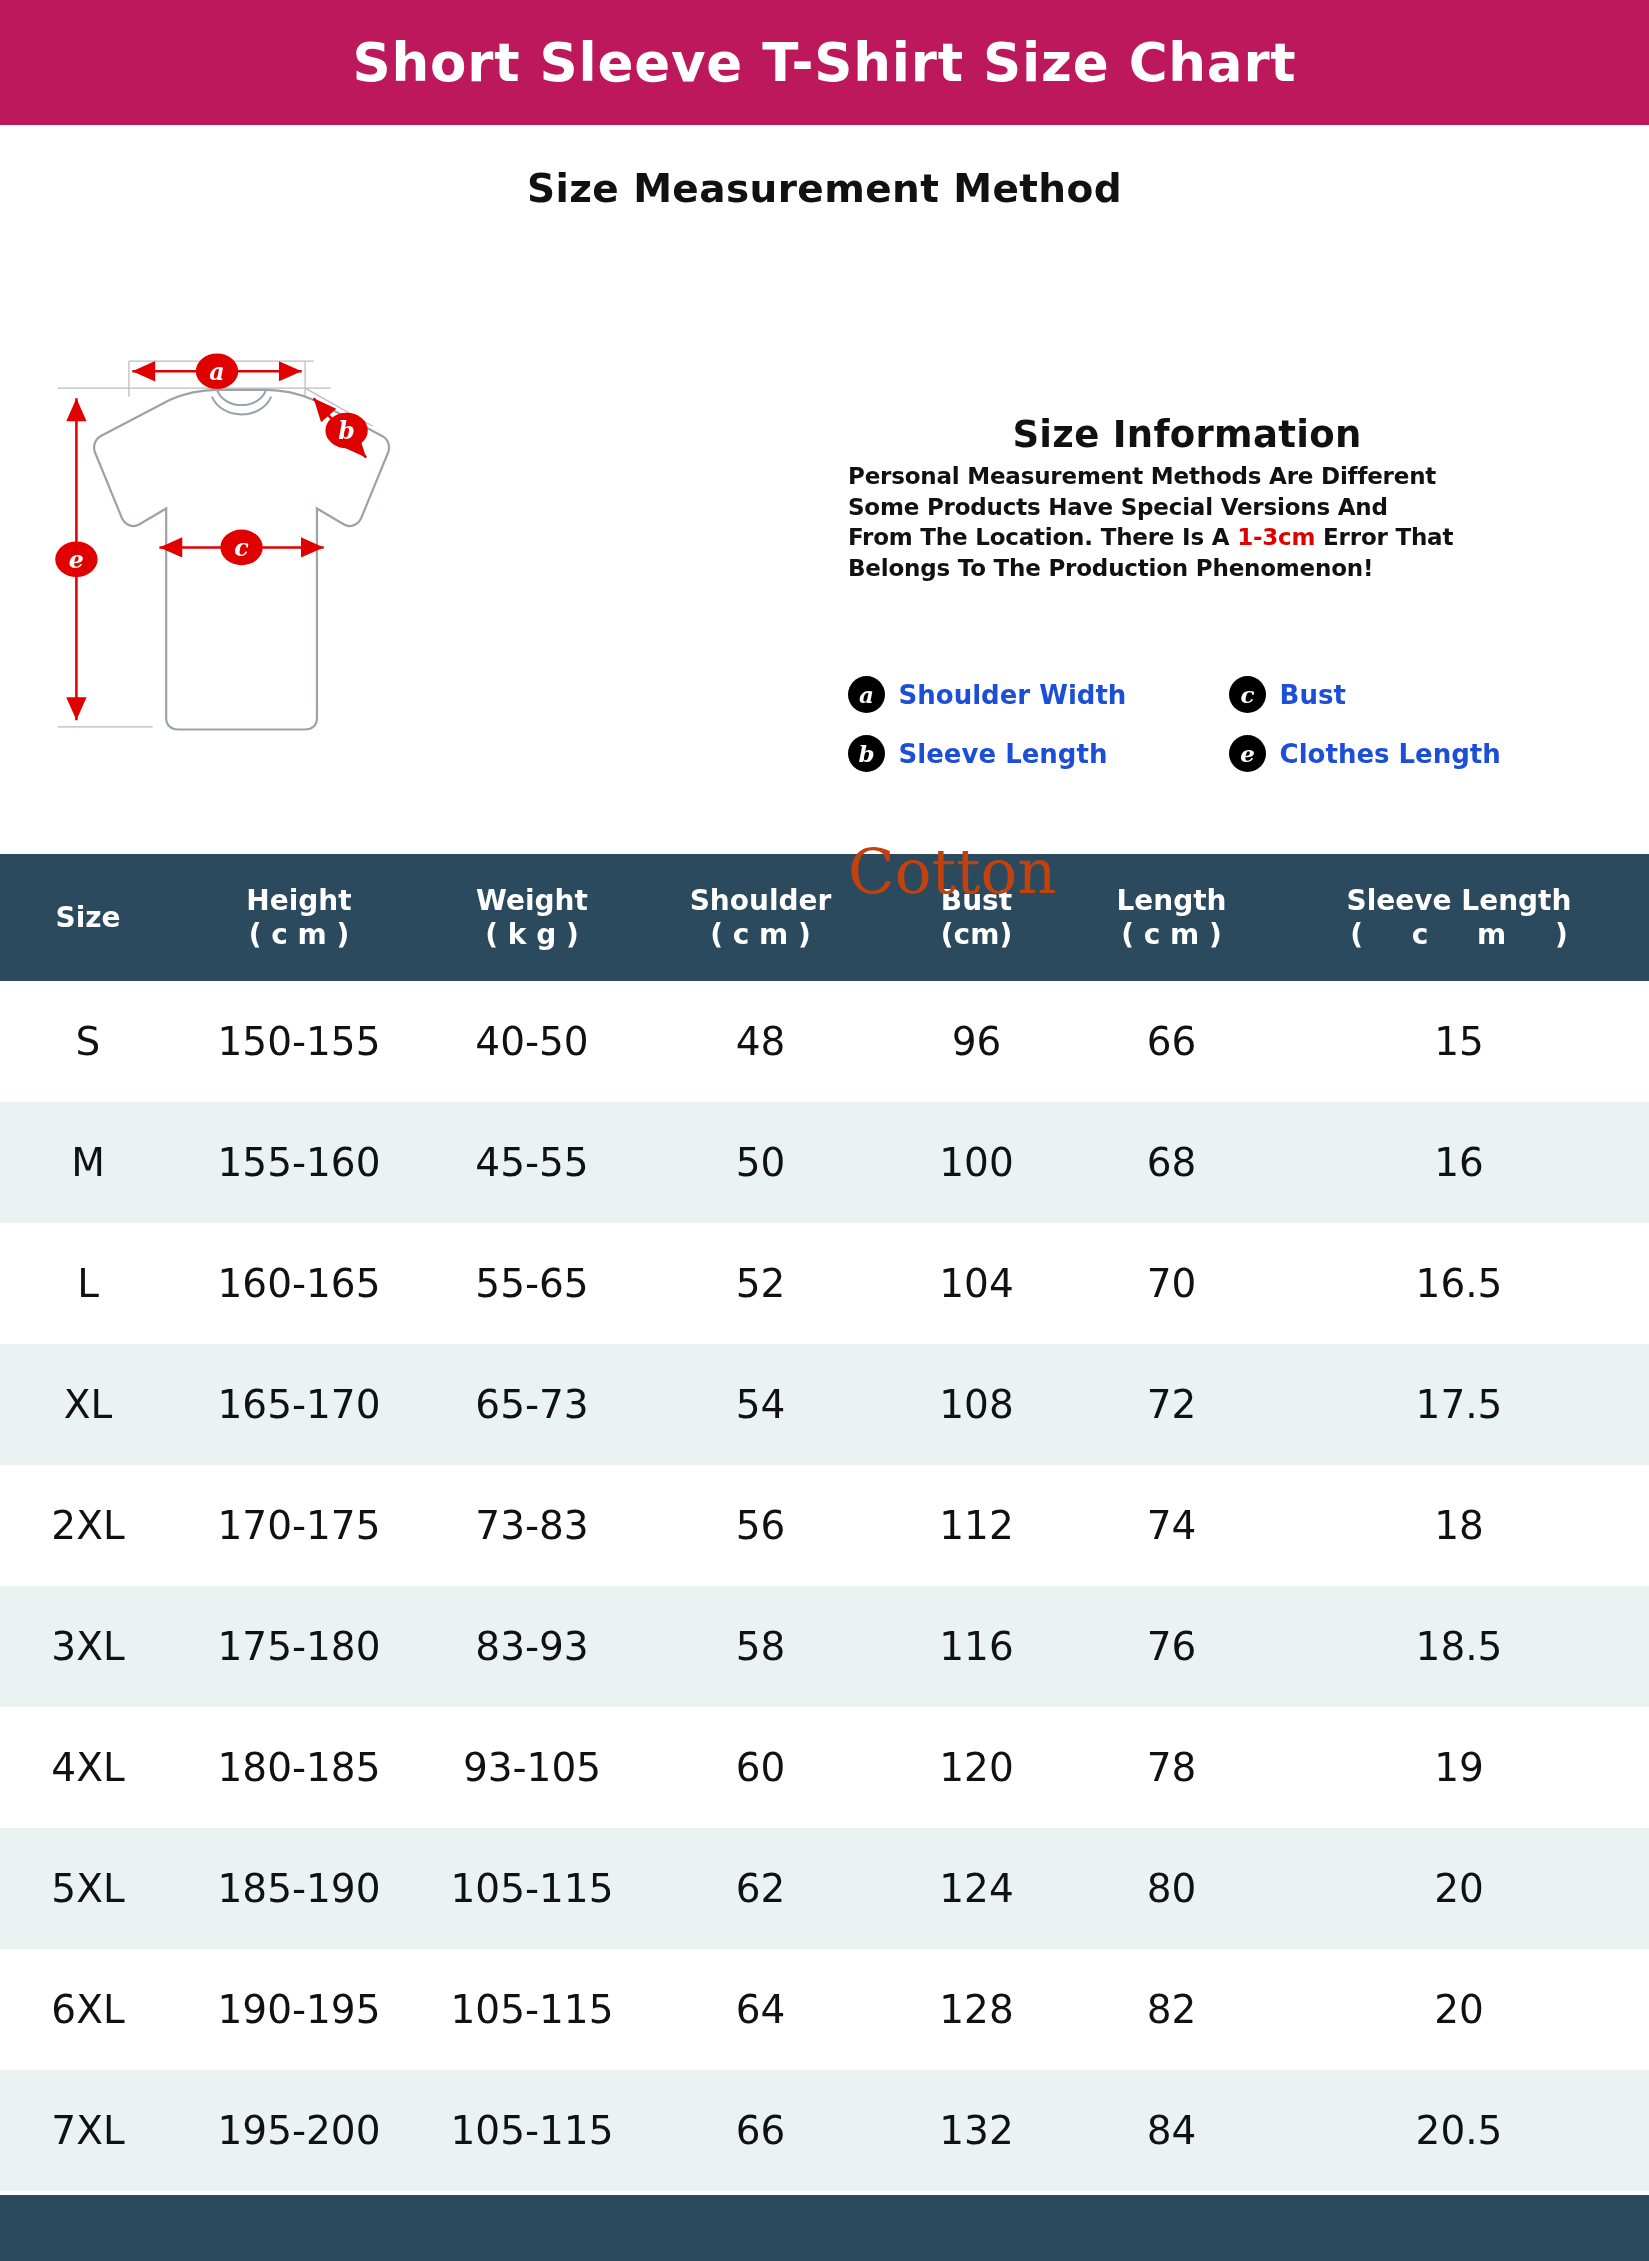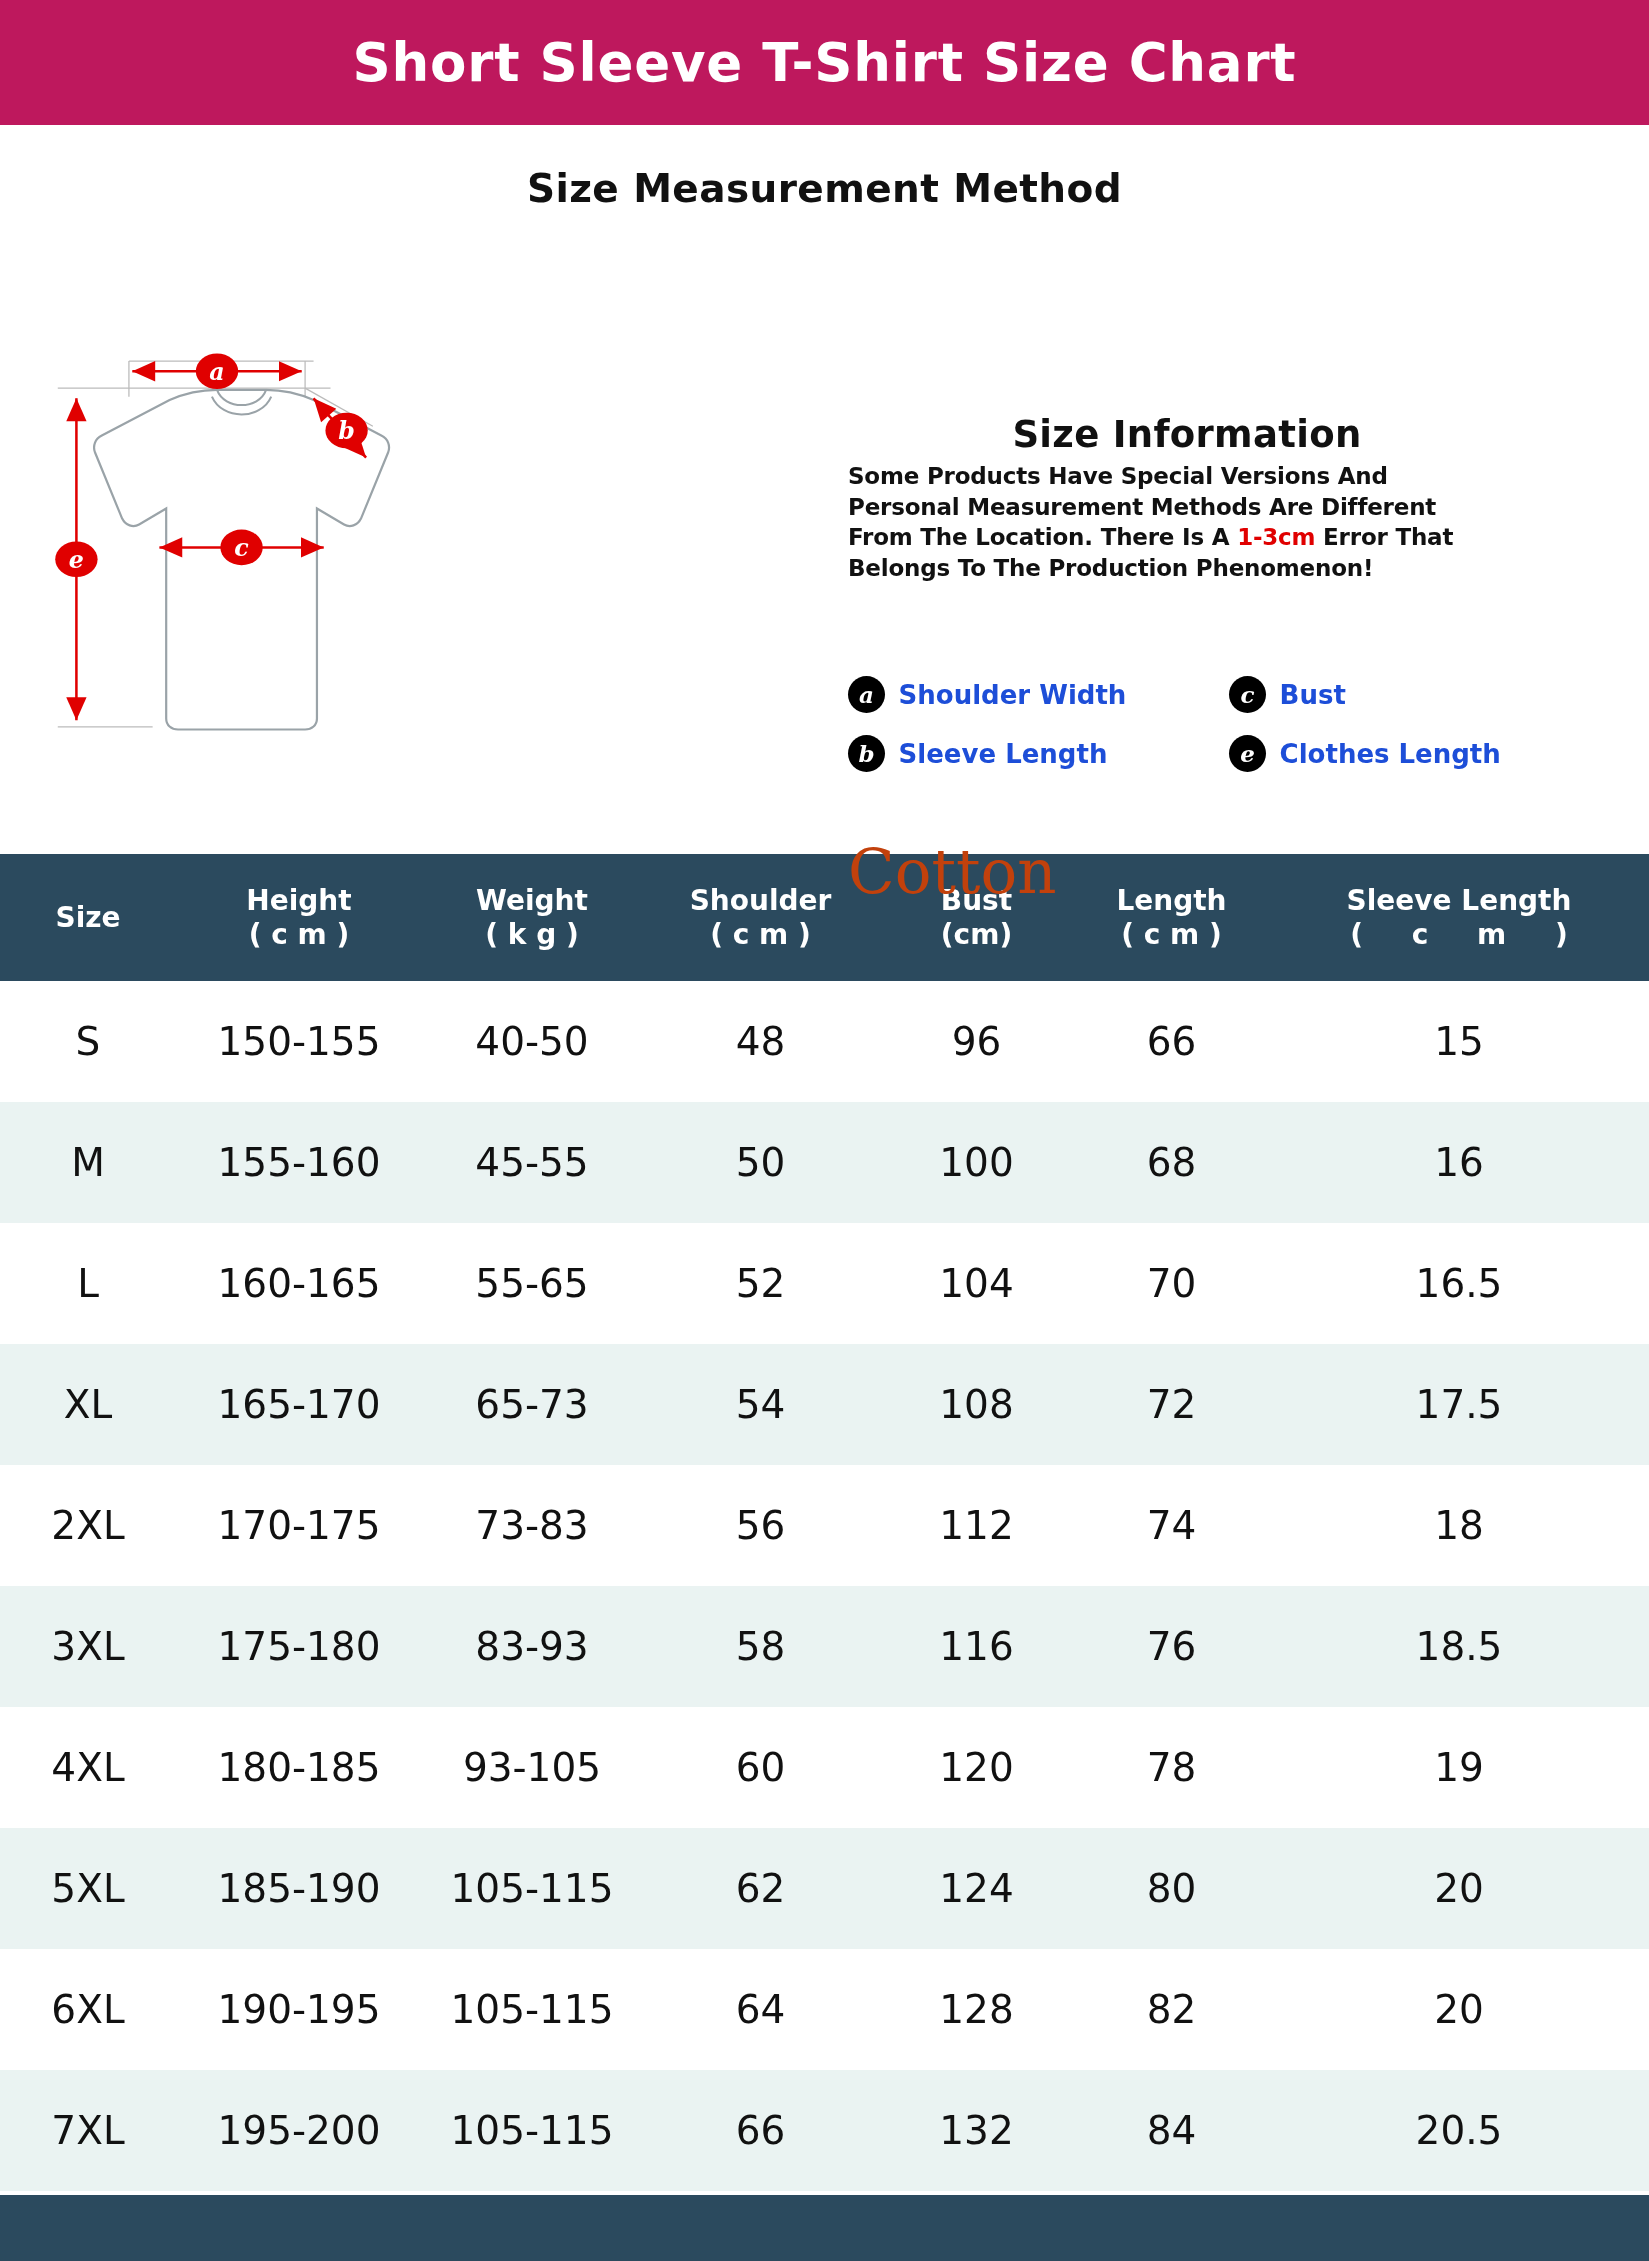--- a/index.html
+++ b/index.html
@@ -250,22 +250,22 @@
 
         <ellipse cx="30" cy="262" rx="25" ry="21" fill="#e00000"></ellipse>
         <text x="30" y="272" text-anchor="middle" font-family="DejaVu Serif, serif" font-style="italic" font-size="28" font-weight="bold" fill="#ffffff">e</text>
       </g>
     </svg>
   </div>
 
   <div class="info-block">
     <div class="info-title">Size Information</div>
     <div class="info-text">
+      <div>Personal Measurement Methods Are Different</div>
       <div>Some Products Have Special Versions And</div>
-      <div>Personal Measurement Methods Are Different</div>
       <div><span>From The Location. There Is A </span><span class="hl">1-3cm</span><span> Error That</span></div>
       <div>Belongs To The Production Phenomenon!</div>
     </div>
   </div>
 
   <div class="legend">
     <div class="legend-row">
       <div class="legend-item first">
         <span class="badge">a</span>
         <span class="legend-label">Shoulder Width</span>

